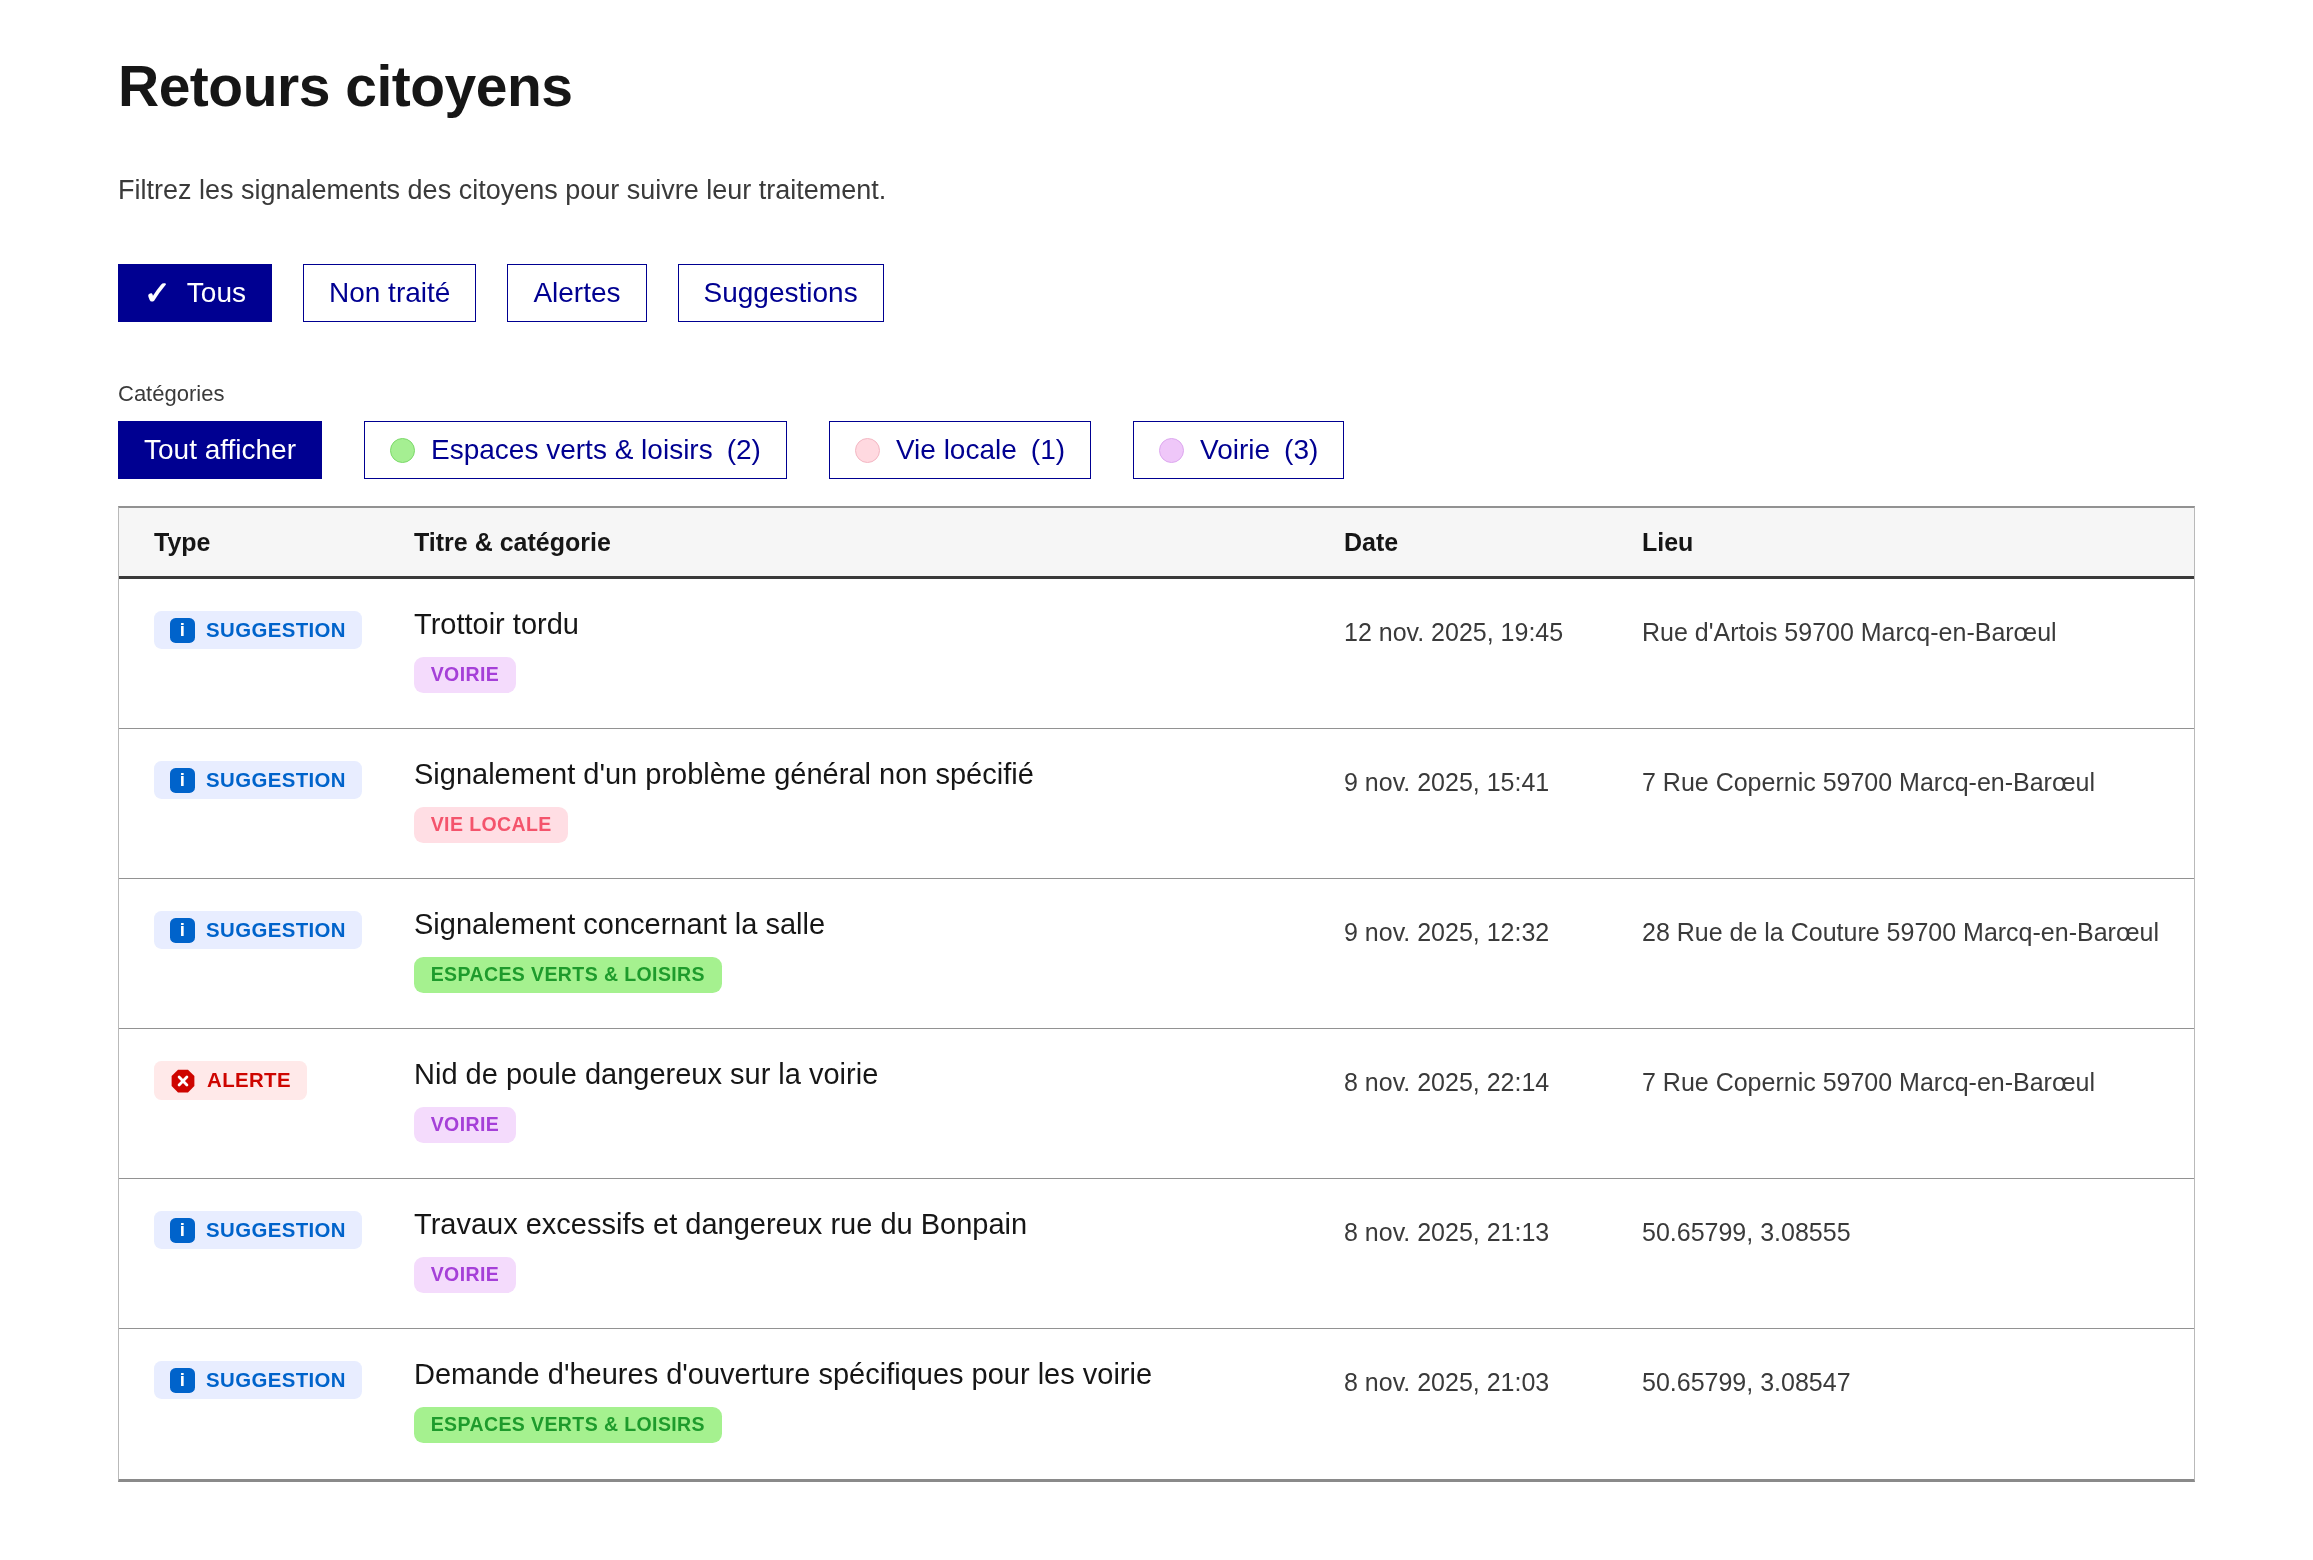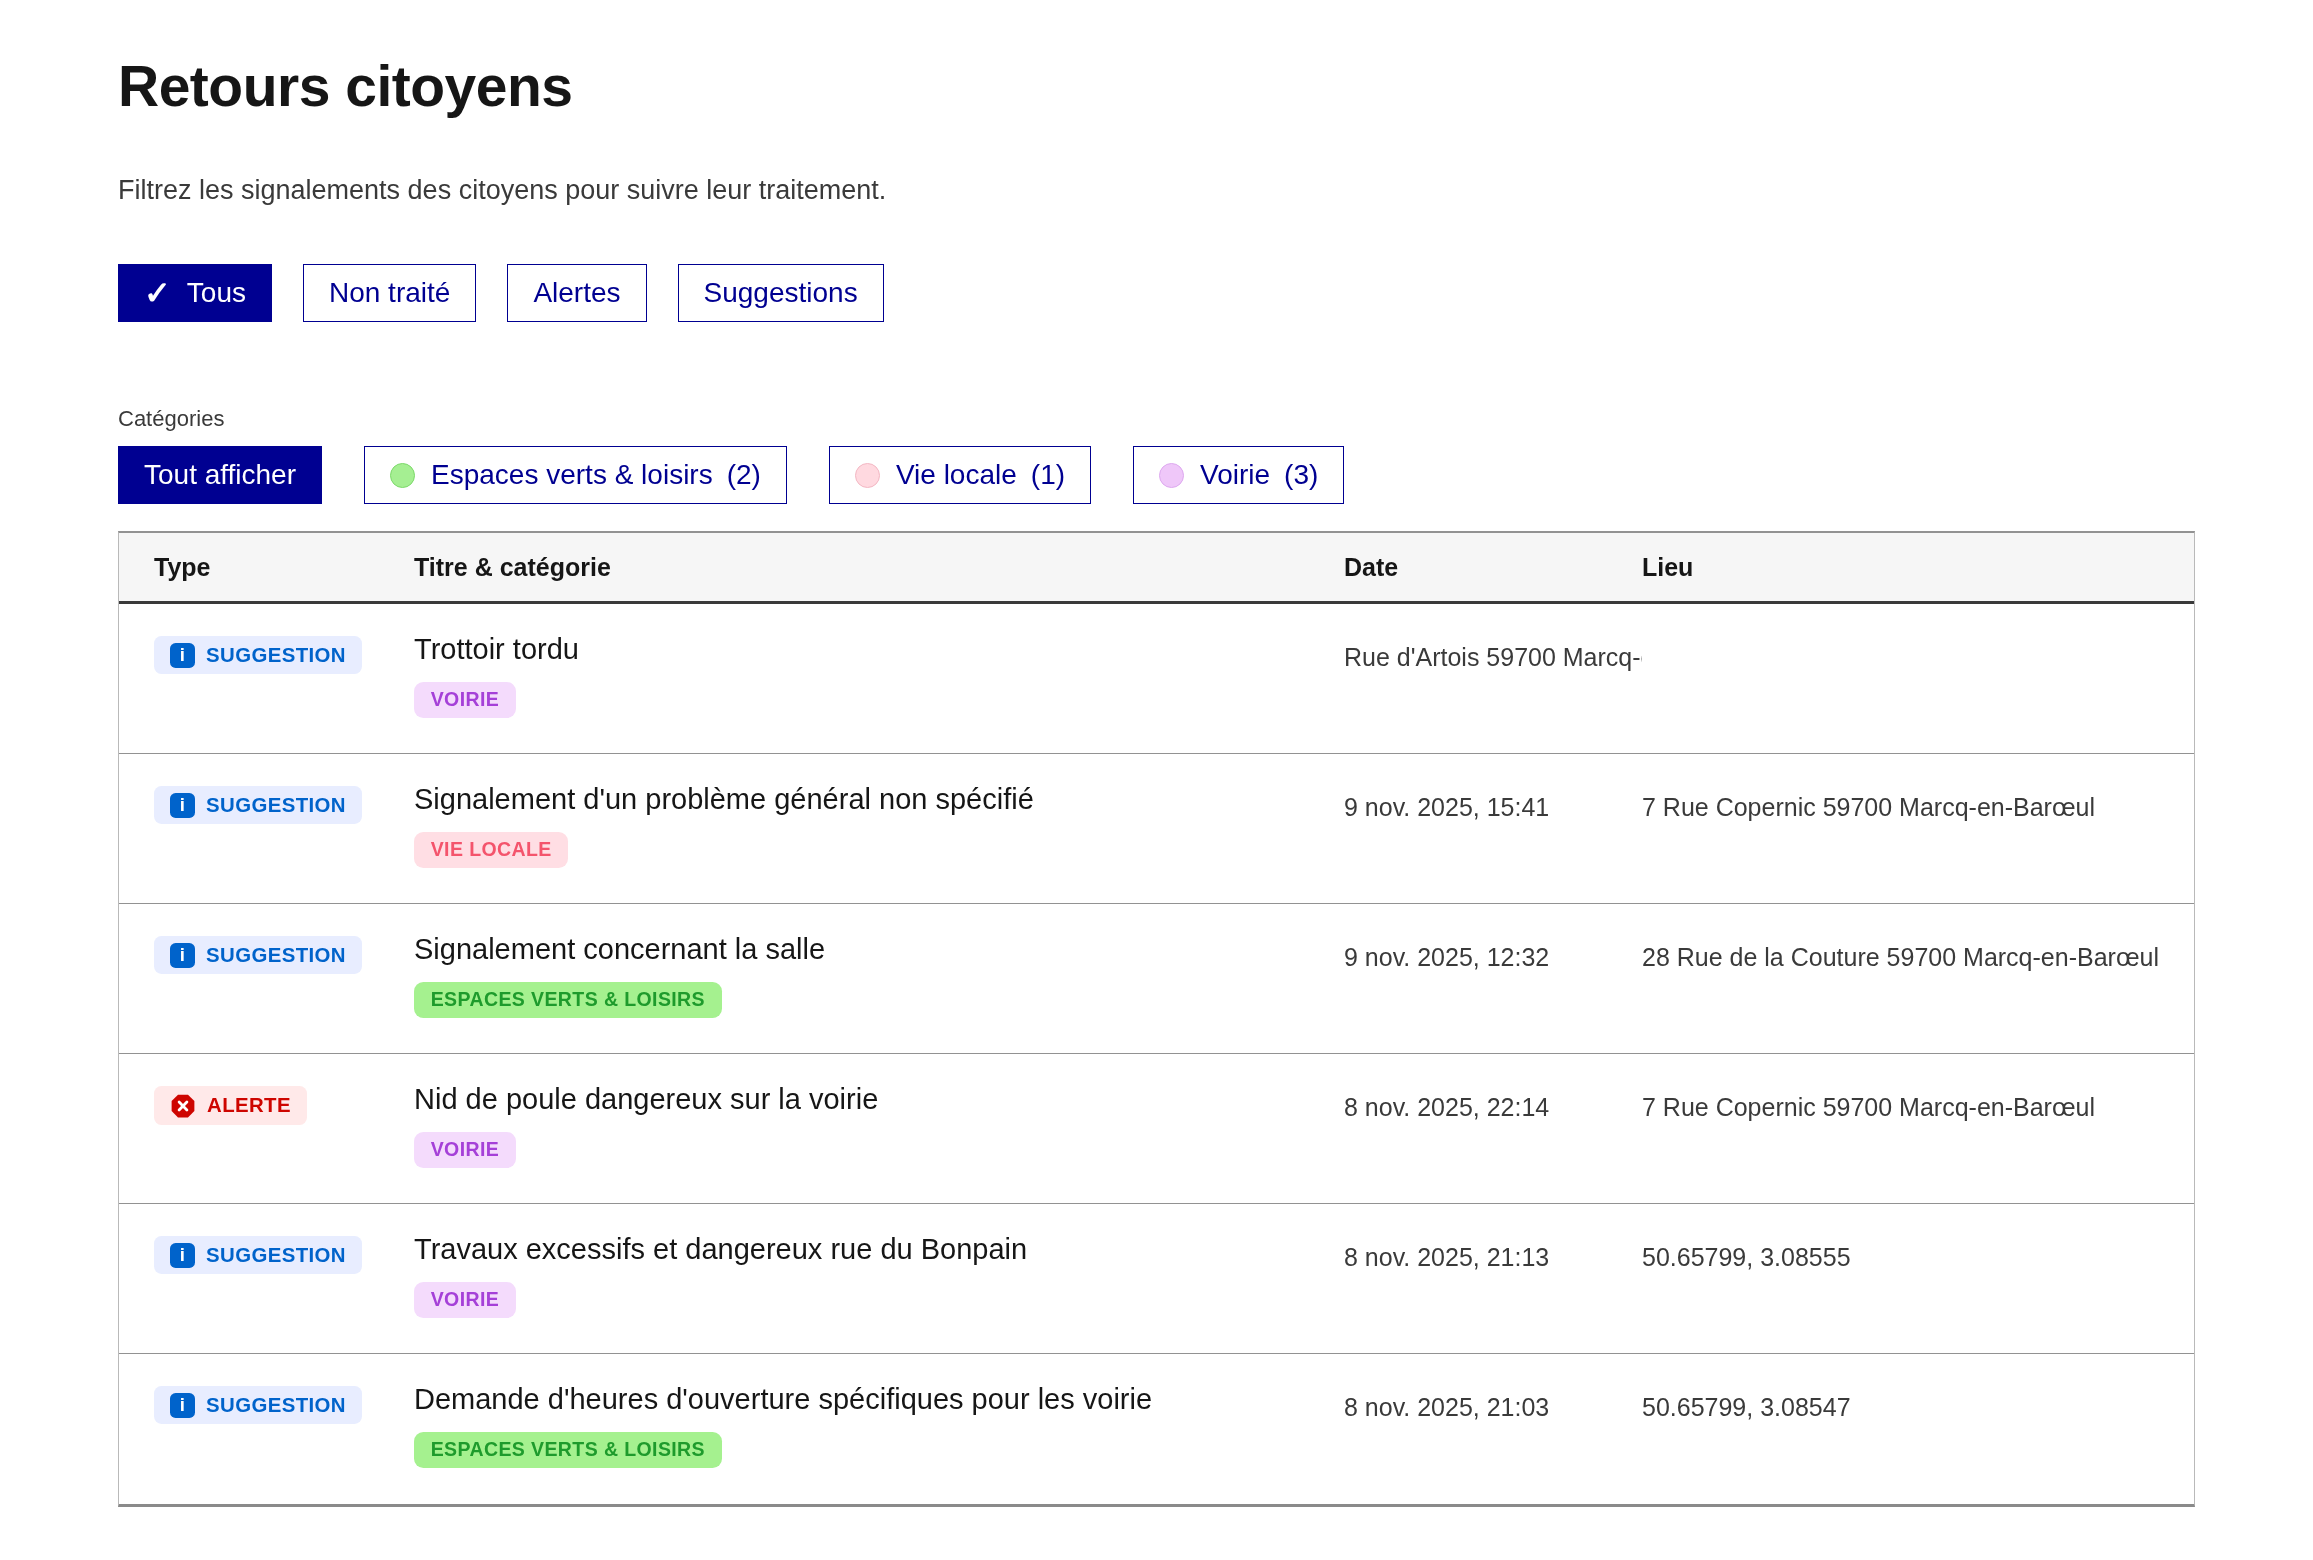--- a/index.html
+++ b/index.html
@@ -28,21 +28,21 @@
     font-family:"Liberation Sans", sans-serif;
     font-size:28px;font-weight:500;cursor:pointer;border-radius:0;
     white-space:nowrap;
   }
   .btn--selected{background:#000091;border-color:#000091;color:#ffffff;}
   .btn .check{
     font-size:32px;font-weight:700;margin-right:16px;line-height:1;color:#ffffff;
   }
 
   
-  .cat-label{margin-top:84px;font-size:22px;color:#3a3a3a;}
+  .cat-label{margin-top:59px;font-size:22px;color:#3a3a3a;}
   .cat-row{display:flex;gap:42px;margin-top:14px;}
   .dot{
     width:25px;height:25px;border-radius:50%;margin-right:16px;flex:0 0 auto;
     box-sizing:border-box;
   }
   .dot--green{background:#a5ef92;border:1.9px solid #7cd96a;}
   .dot--pink{background:#ffd9e0;border:1.9px solid #f3b7c3;}
   .dot--purple{background:#efc7f9;border:1.9px solid #dda8ef;}
   .count{margin-left:14px;}
 
@@ -158,20 +158,21 @@
       <span class="badge badge--suggestion">
         <span class="badge-icon info">i</span>
 
         <span class="badge-label">SUGGESTION</span>
       </span>
     </div>
     <div class="cell cell-title">
       <div class="row-title">Trottoir tordu</div>
       <span class="tag tag--voirie">VOIRIE</span>
     </div>
+    <div class="cell cell-date">12 nov. 2025, 19:45</div>
     <div class="cell cell-lieu">Rue d'Artois 59700 Marcq-en-Barœul</div>
   </div>
 
   <div class="trow">
     <div class="cell cell-type">
       <span class="badge badge--suggestion">
         <span class="badge-icon info">i</span>
 
         <span class="badge-label">SUGGESTION</span>
       </span>

